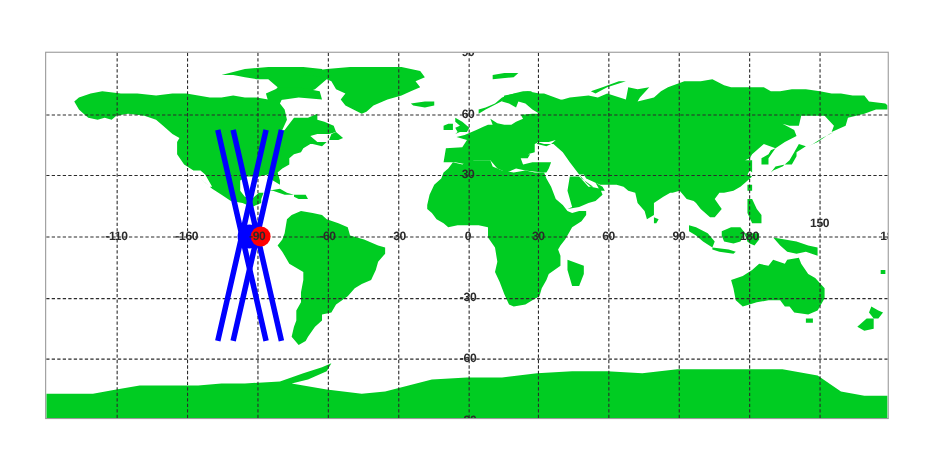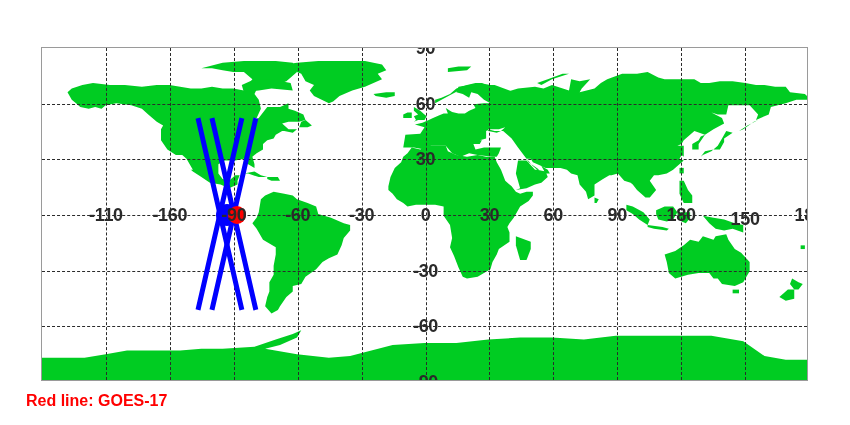--- a/index.html
+++ b/index.html
@@ -58,21 +58,21 @@
     left: 0;
     right: 0;
     height: 0;
     border-top: 1px dashed #2b2b2b;
   }
 
   
   .axis-label {
     position: absolute;
     font-family: "Liberation Sans", sans-serif;
-    font-size: 18px;
+    font-size: 11px;
     font-weight: bold;
     color: #2a2a2a;
     white-space: nowrap;
     transform: translate(-50%, -50%);
     letter-spacing: -0.3px;
     z-index: 6;
   }
 
   
   #tracks-svg {
@@ -190,32 +190,31 @@
         <div class="sat-marker" style="width: 18px; height: 18px; background: rgb(255, 0, 0); left: 194.9px; top: 167px;"></div>
       </div>
 
     <div id="label-layer">
         <span class="axis-label" style="left: 319.6px; top: 167px;">-30</span>
         <span class="axis-label" style="left: 383.5px; top: 167px;">0</span>
         <span class="axis-label" style="left: 447.4px; top: 167px;">30</span>
         <span class="axis-label" style="left: 511.3px; top: 167px;">60</span>
         <span class="axis-label" style="left: 575.3px; top: 167px;">90</span>
         <span class="axis-label" style="left: 639.2px; top: 167px;">180</span>
-        <span class="axis-label" style="left: 703.1px; top: 171px;">150</span>
+        <span class="axis-label" style="left: 703.1px; top: 155px;">150</span>
         <span class="axis-label" style="left: 767px; top: 167px;">180</span>
         <span class="axis-label" style="left: 63.9px; top: 167px;">-110</span>
         <span class="axis-label" style="left: 127.8px; top: 167px;">-160</span>
         <span class="axis-label" style="left: 191.8px; top: 167px;">-90</span>
         <span class="axis-label" style="left: 255.7px; top: 167px;">-60</span>
         <span class="axis-label" style="left: 383.5px; top: 0px;">90</span>
         <span class="axis-label" style="left: 383.5px; top: 55.7px;">60</span>
         <span class="axis-label" style="left: 383.5px; top: 111.3px;">30</span>
         <span class="axis-label" style="left: 383.5px; top: 222.7px;">-30</span>
         <span class="axis-label" style="left: 383.5px; top: 278.3px;">-60</span>
         <span class="axis-label" style="left: 383.5px; top: 334px;">-90</span>
       </div>
 
   </div>
 </div>
 
 <div id="legend">
-  <span class="legend-entry" id="legend-red">Red line: GOES-17</span>
 </div>
 
 </body></html>

